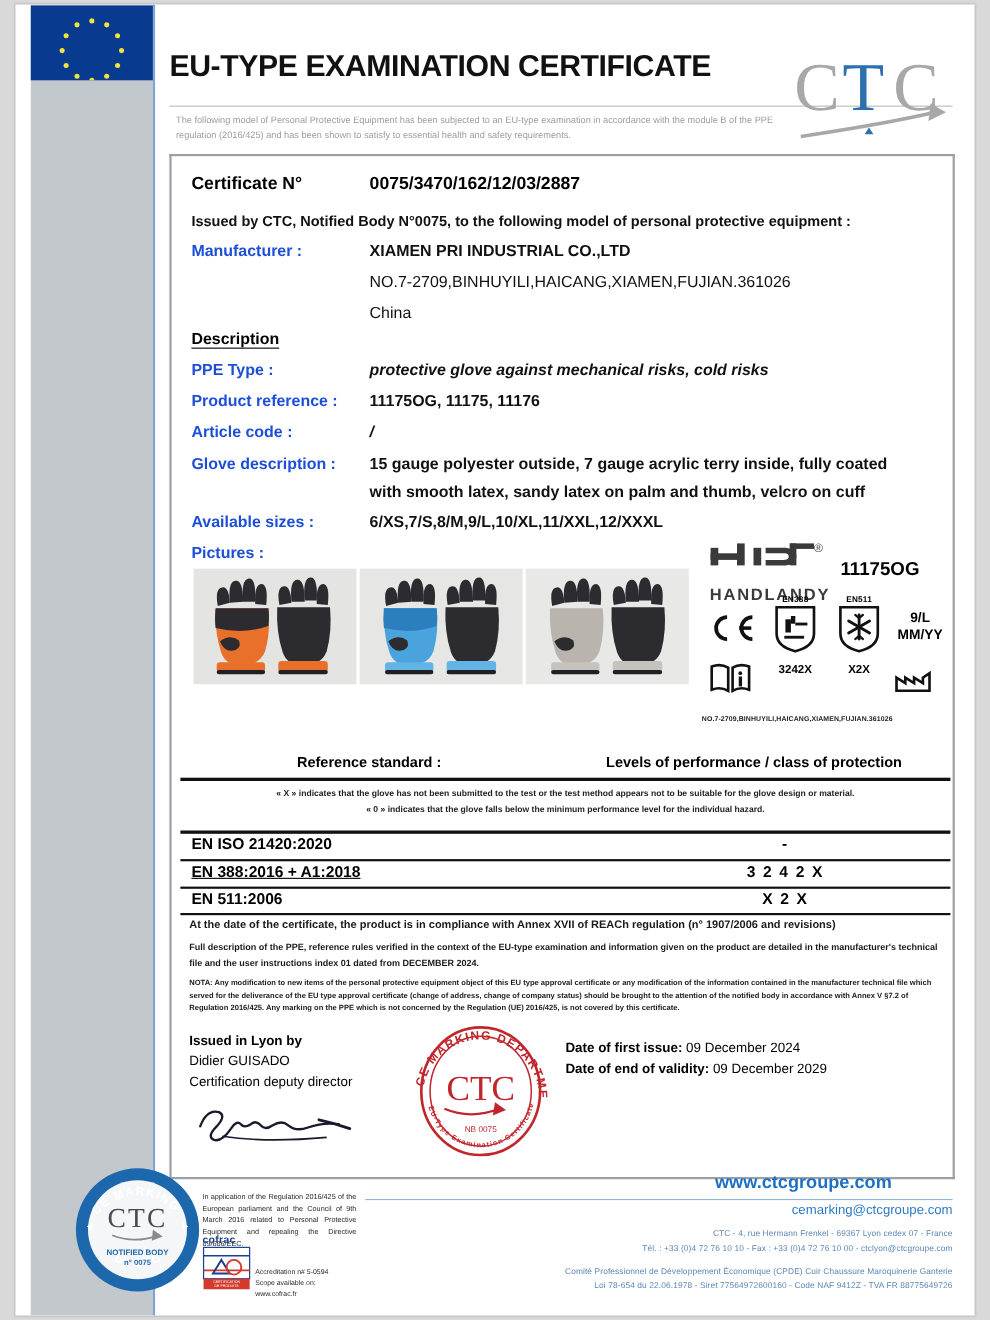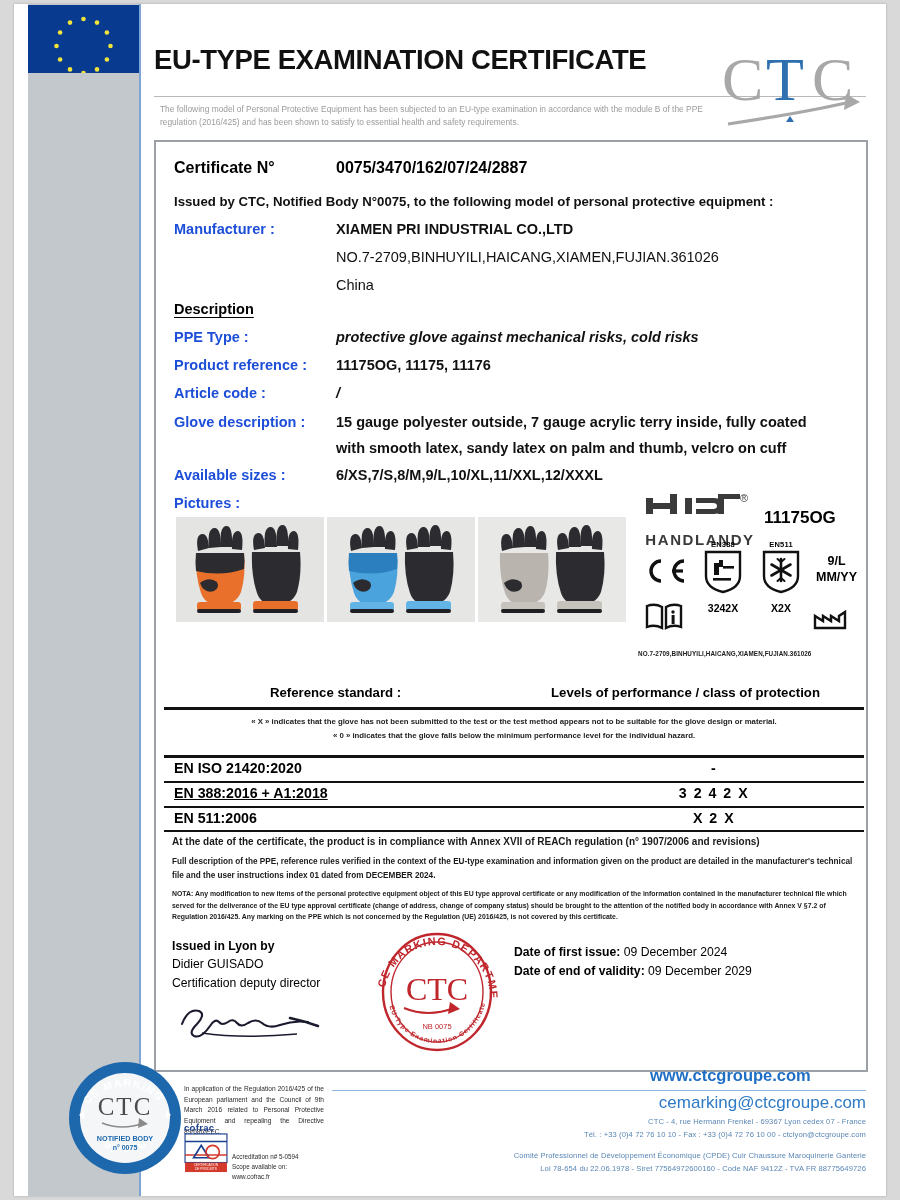--- a/index.html
+++ b/index.html
@@ -156,21 +156,21 @@
   .web {
     position: absolute; left: 636px; top: 1062px;
     font-size: 16.5px; font-weight: bold; color: #1f6fc4; white-space: nowrap;
   }
   .web-rule {
     position: absolute; left: 318px; top: 1086px;
     width: 534px; height: 1px; background: #8fb4dc;
   }
   .mail {
     position: absolute; left: 852px; top: 1089px; transform: translateX(-100%);
-    font-size: 17px; color: #2e7ac4; white-space: nowrap;
+    font-size: 12px; color: #2e7ac4; white-space: nowrap;
   }
   .addr1 {
     position: absolute; left: 852px; top: 1113px; transform: translateX(-100%);
     font-size: 7.6px; color: #5a86b5; white-space: nowrap; letter-spacing: .1px;
   }
   .addr2 {
     position: absolute; left: 852px; top: 1126px; transform: translateX(-100%);
     font-size: 7.6px; color: #5a86b5; white-space: nowrap; letter-spacing: .1px;
   }
   .addr3 {
@@ -225,21 +225,21 @@
 
   <div class="frame-left"></div>
   <div class="frame-right"></div>
   <div class="frame-top"></div>
   <div class="frame-bottom"></div>
 
   <div class="row" style="top:155px;">
     <span class="cert-no-lbl">Certificate  N°</span>
   </div>
   <div class="row" style="top:155px; left:322px;">
-    <span class="cert-no-val">0075/3470/162/07/24/2887</span>
+    <span class="cert-no-val">0075/3470/162/12/03/2887</span>
   </div>
 
   <div class="row" style="top:188px;">
     <span class="issued-by">Issued by CTC, Notified Body N°0075, to the following model of personal protective equipment :</span>
   </div>
 
   <div class="row" style="top:216px;">
     <span class="lbl">Manufacturer :</span>
   </div>
   <div class="row" style="top:216px; left:322px;">

